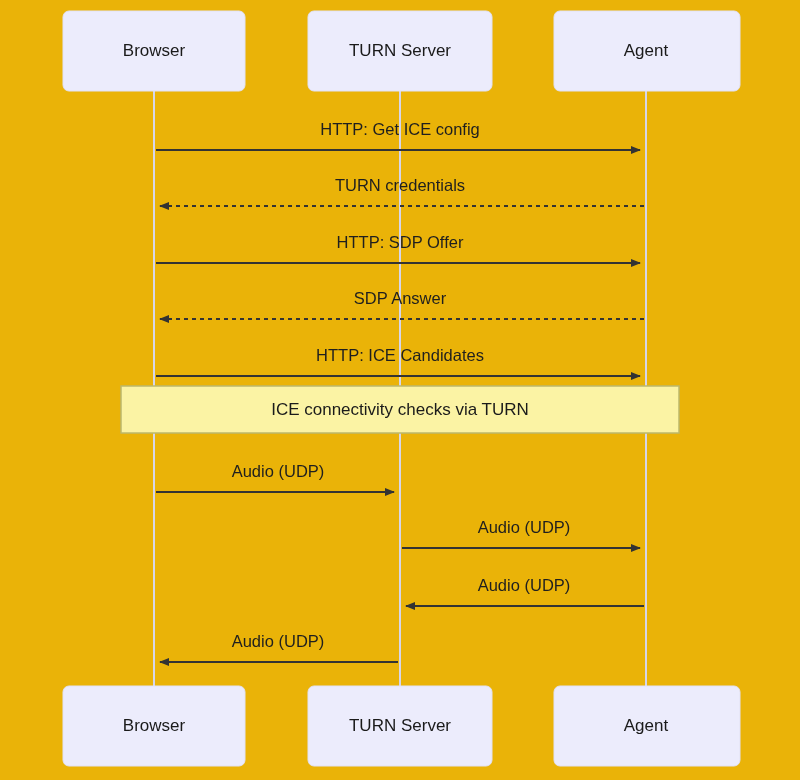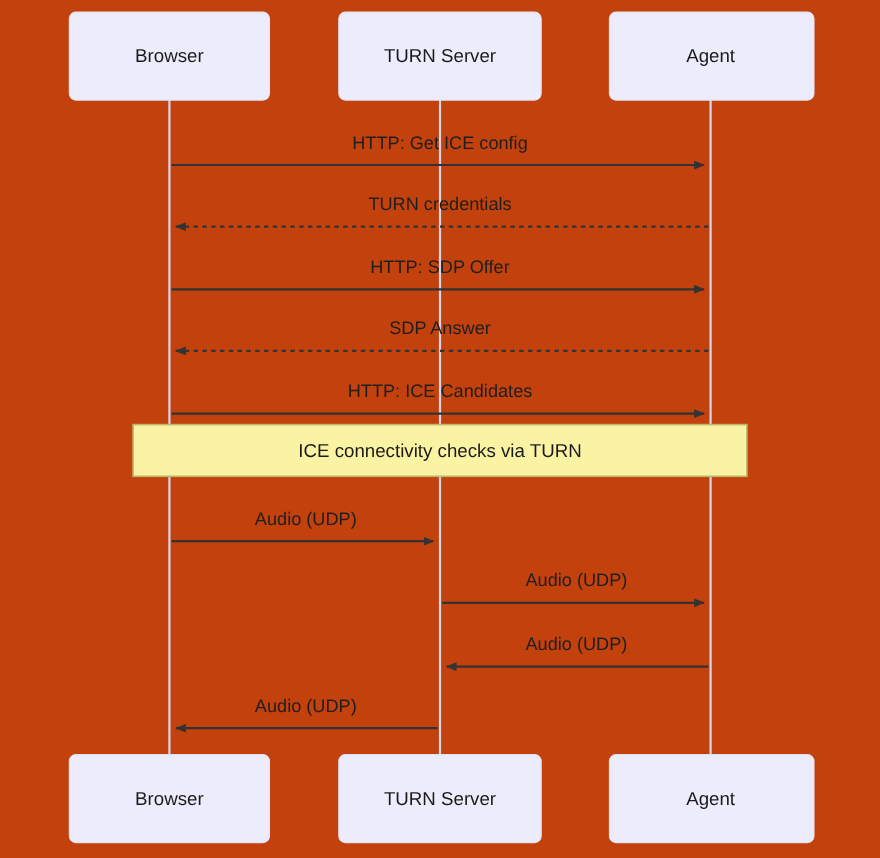--- a/index.html
+++ b/index.html
@@ -11,21 +11,21 @@
   body {
     width: 800px;
     height: 780px;
     font-family: "Liberation Sans", "DejaVu Sans", sans-serif;
     overflow: hidden;
   }
   #diagram-root {
     position: relative;
     width: 800px;
     height: 780px;
-    background: #c2410c;
+    background: #eab308;
   }
   svg.seq-svg {
     position: absolute;
     top: 0;
     left: 0;
     width: 800px;
     height: 780px;
     display: block;
   }
   .participant-box {

